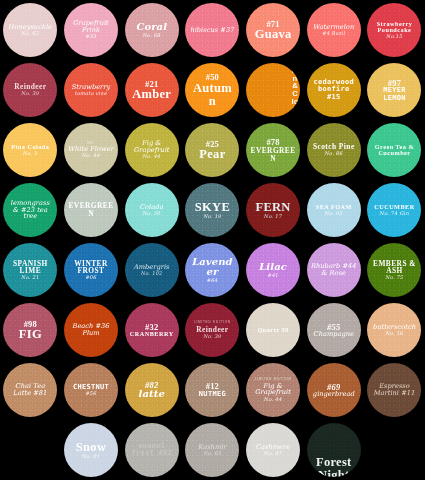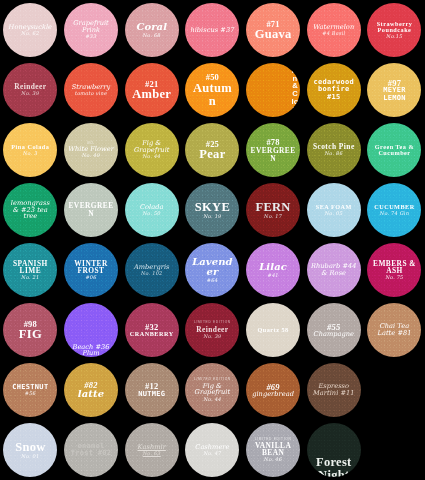--- a/index.html
+++ b/index.html
@@ -324,31 +324,31 @@
       <div class="swatch" title="Lilac" style="background: rgb(198, 128, 224);">
         <div class="swatch-label sty-script-lg" style="color: rgb(255, 255, 255);"><span>Lilac</span><span class="sub">#41</span></div>
       </div>
     </div>
     <div class="grid-cell">
       <div class="swatch" title="Rhubarb #44 &amp; Rose" style="background: rgb(205, 154, 222);">
         <div class="swatch-label sty-script" style="color: rgb(255, 255, 255);"><span>Rhubarb #44 &amp; Rose</span></div>
       </div>
     </div>
     <div class="grid-cell">
-      <div class="swatch" title="EMBERS &amp; ASH" style="background: #be185d;">
+      <div class="swatch" title="EMBERS &amp; ASH" style="background: #4d7c0f;">
         <div class="swatch-label sty-serif" style="color: rgb(255, 255, 255);"><span>EMBERS &amp; ASH</span><span class="sub">No. 75</span></div>
       </div>
     </div>
     <div class="grid-cell">
       <div class="swatch" title="FIG" style="background: rgb(176, 85, 103);">
         <div class="swatch-label sty-serif-lg" style="color: rgb(255, 255, 255);"><span class="num">#98</span><span>FIG</span></div>
       </div>
     </div>
     <div class="grid-cell">
-      <div class="swatch" title="Beach #36 Plum" style="background: #8b5cf6; align-items: flex-end;">
+      <div class="swatch" title="Beach #36 Plum" style="background: #c2410c;">
         <div class="swatch-label sty-script" style="color: rgb(255, 255, 255);"><span>Beach #36 Plum</span></div>
       </div>
     </div>
     <div class="grid-cell">
       <div class="swatch" title="CRANBERRY" style="background: rgb(169, 58, 92);">
         <div class="swatch-label sty-serif-sm" style="color: rgb(255, 255, 255);"><span class="num">#32</span><span>CRANBERRY</span></div>
       </div>
     </div>
     <div class="grid-cell">
       <div class="swatch" title="Reindeer" style="background: rgb(143, 32, 52);">
@@ -359,20 +359,25 @@
       <div class="swatch" title="Quartz  58" style="background: rgb(222, 214, 201);">
         <div class="swatch-label sty-serif-sm" style="color: rgb(255, 255, 255);"><span>Quartz  58</span></div>
       </div>
     </div>
     <div class="grid-cell">
       <div class="swatch" title="Champagne" style="background: rgb(178, 168, 164);">
         <div class="swatch-label sty-script" style="color: rgb(255, 255, 255);"><span class="num">#55</span><span>Champagne</span></div>
       </div>
     </div>
     <div class="grid-cell">
+      <div class="swatch" title="butterscotch" style="background: rgb(232, 180, 135);">
+        <div class="swatch-label sty-script" style="color: rgb(255, 255, 255);"><span>butterscotch</span><span class="sub">No. 16</span></div>
+      </div>
+    </div>
+    <div class="grid-cell">
       <div class="swatch" title="Chai Tea Latte #81" style="background: rgb(192, 140, 102);">
         <div class="swatch-label sty-script" style="color: rgb(255, 255, 255);"><span>Chai Tea Latte #81</span></div>
       </div>
     </div>
     <div class="grid-cell">
       <div class="swatch" title="CHESTNUT" style="background: rgb(183, 126, 92);">
         <div class="swatch-label sty-slab" style="color: rgb(255, 255, 255);"><span>CHESTNUT</span><span class="sub">#56</span></div>
       </div>
     </div>
     <div class="grid-cell">
@@ -406,31 +411,26 @@
         <div class="swatch-label sty-serif-lg" style="color: rgb(255, 255, 255);"><span>Snow</span><span class="sub">No. 01</span></div>
       </div>
     </div>
     <div class="grid-cell">
       <div class="swatch" title="enamel frost #02" style="background: rgb(181, 179, 174);">
         <div class="swatch-label sty-slab" style="color: rgb(199, 197, 192);"><span>enamel frost #02</span></div>
       </div>
     </div>
     <div class="grid-cell">
       <div class="swatch" title="Kashmir" style="background: rgb(176, 170, 164);">
-        <div class="swatch-label sty-script" style="color: rgb(226, 222, 217); text-decoration: underline;"><span>Kashmir</span><span class="sub">No. 63</span></div>
+        <div class="swatch-label sty-script" style="color: rgb(226, 222, 217);"><span>Kashmir</span><span class="sub">No. 63</span></div>
       </div>
     </div>
     <div class="grid-cell">
       <div class="swatch" title="Cashmere" style="background: rgb(217, 216, 212);">
         <div class="swatch-label sty-script" style="color: rgb(255, 255, 255);"><span>Cashmere</span><span class="sub">No. 47</span></div>
       </div>
     </div>
     <div class="grid-cell">
-      <div class="swatch" title="VANILLA BEAN" style="background: rgb(169, 169, 177);">
-        <div class="swatch-label sty-serif" style="color: rgb(255, 255, 255);"><span class="eyebrow">LIMITED EDITION</span><span>VANILLA BEAN</span><span class="sub">No. 46</span></div>
-      </div>
-    </div>
-    <div class="grid-cell">
       <div class="swatch" title="Forest Night" style="background: rgb(27, 40, 34);">
         <div class="swatch-label sty-serif-lg" style="color: rgb(238, 242, 238); margin-top: 44px;"><span>Forest Night</span><span class="sub">No. 27</span></div>
       </div>
     </div>
   </div>
 
 </body></html>

